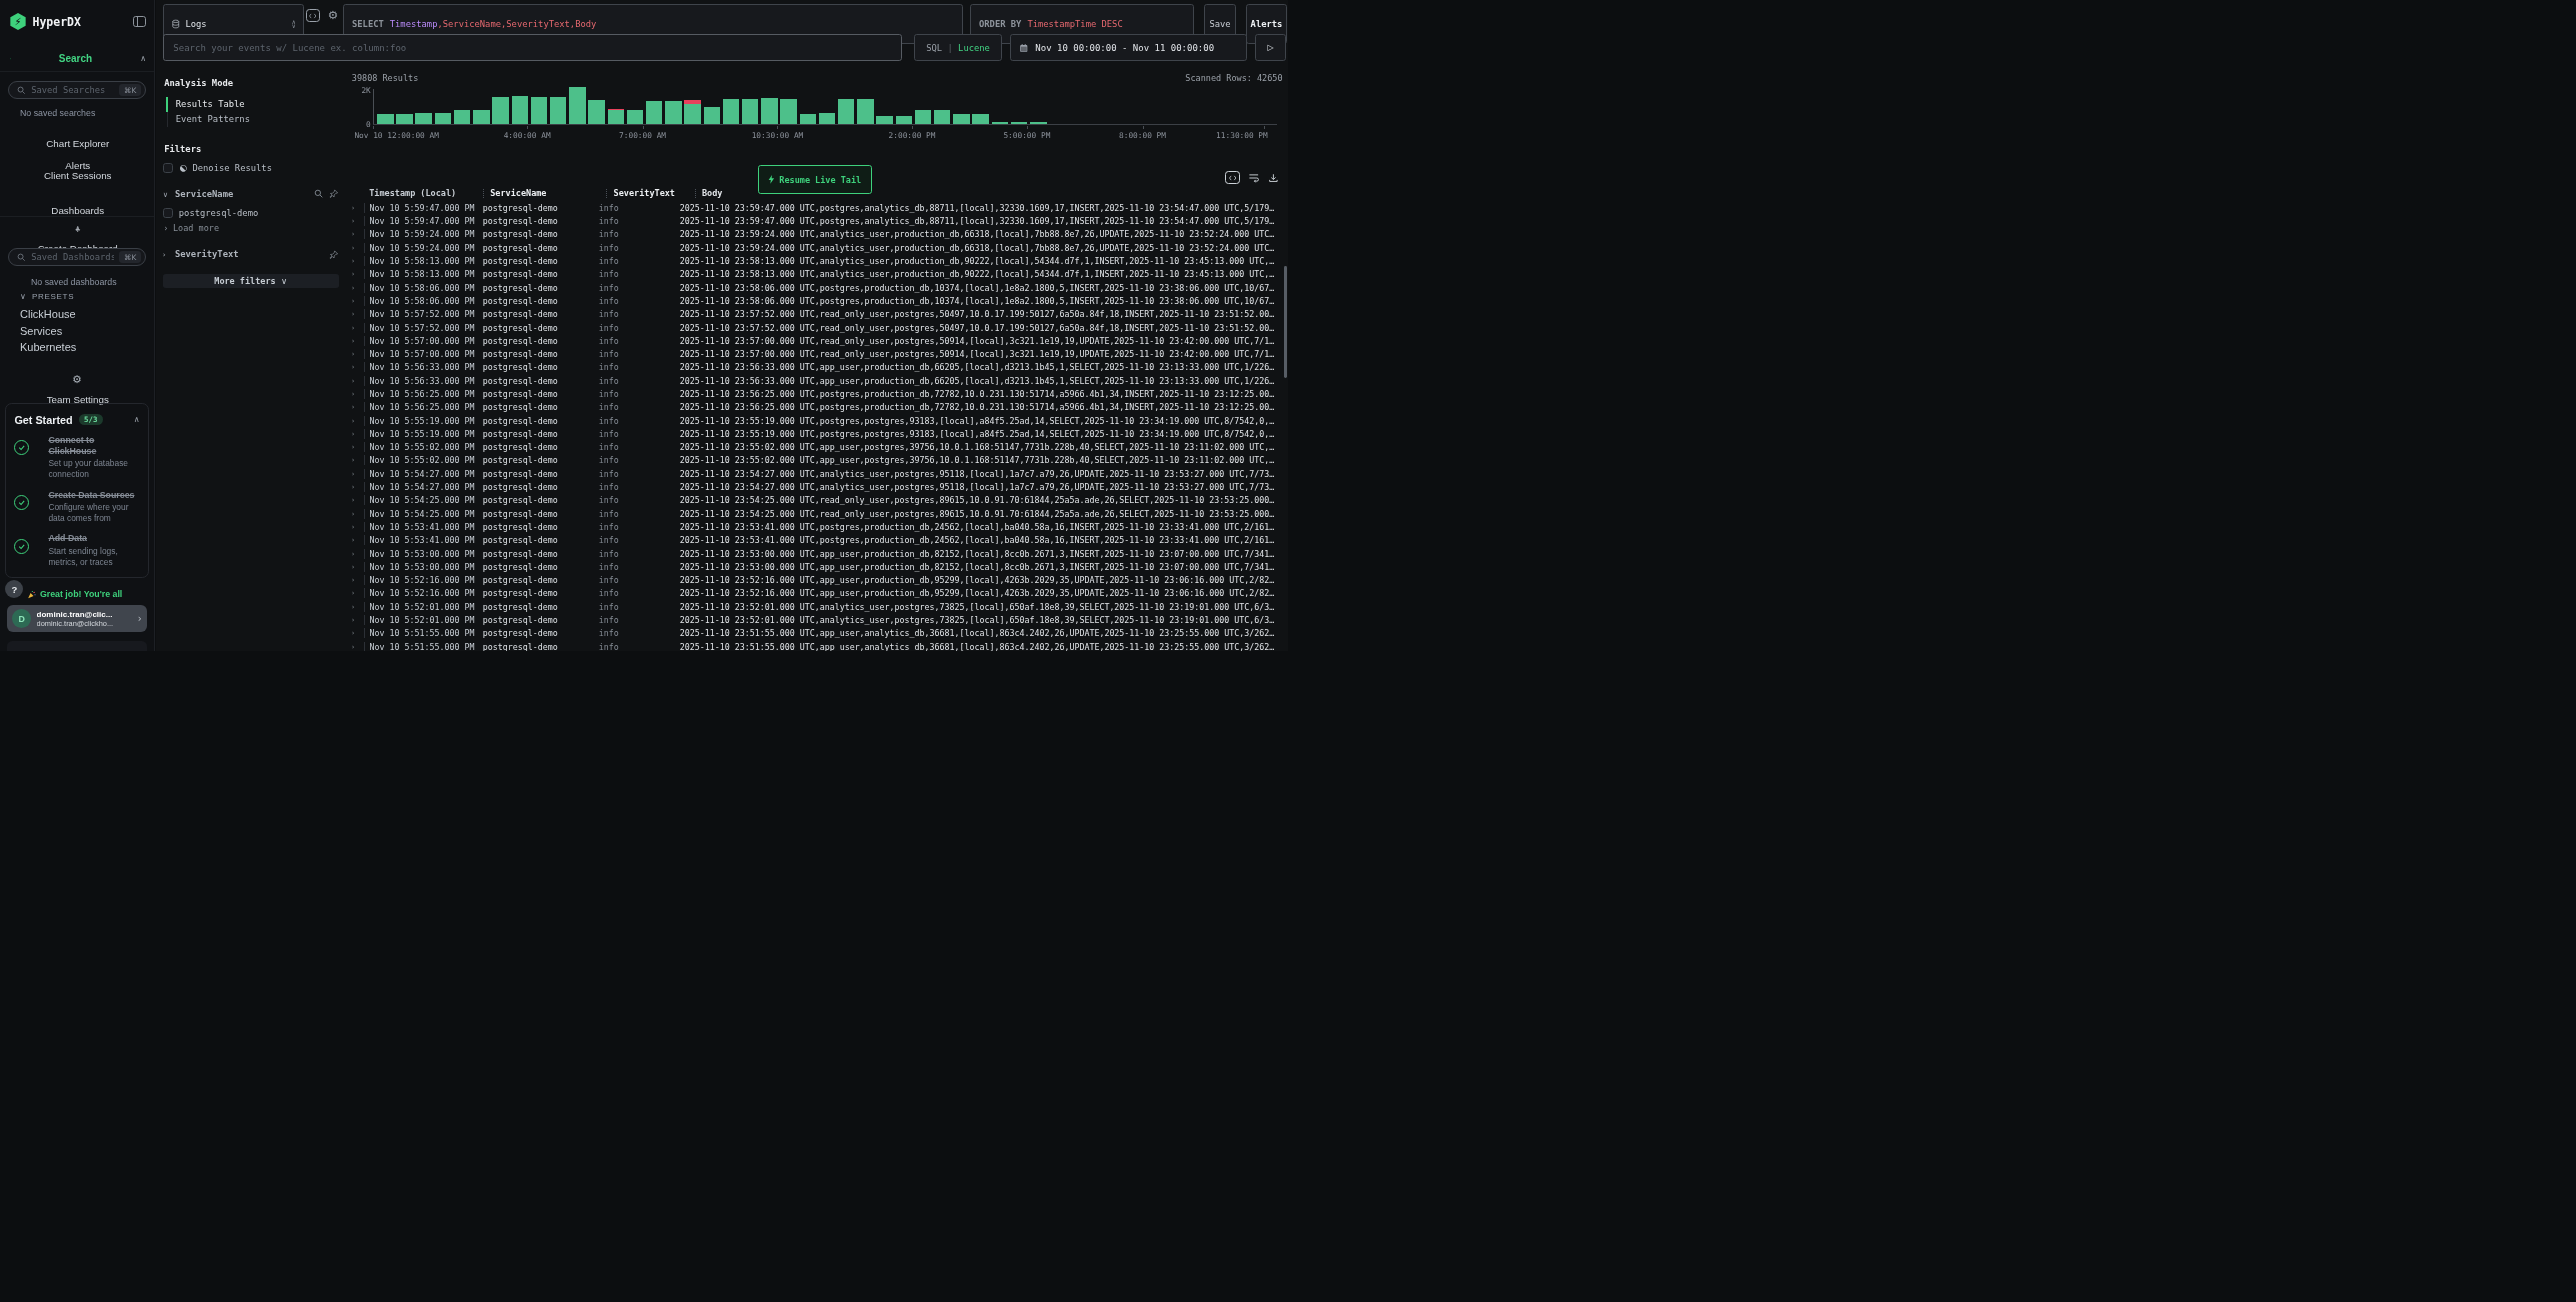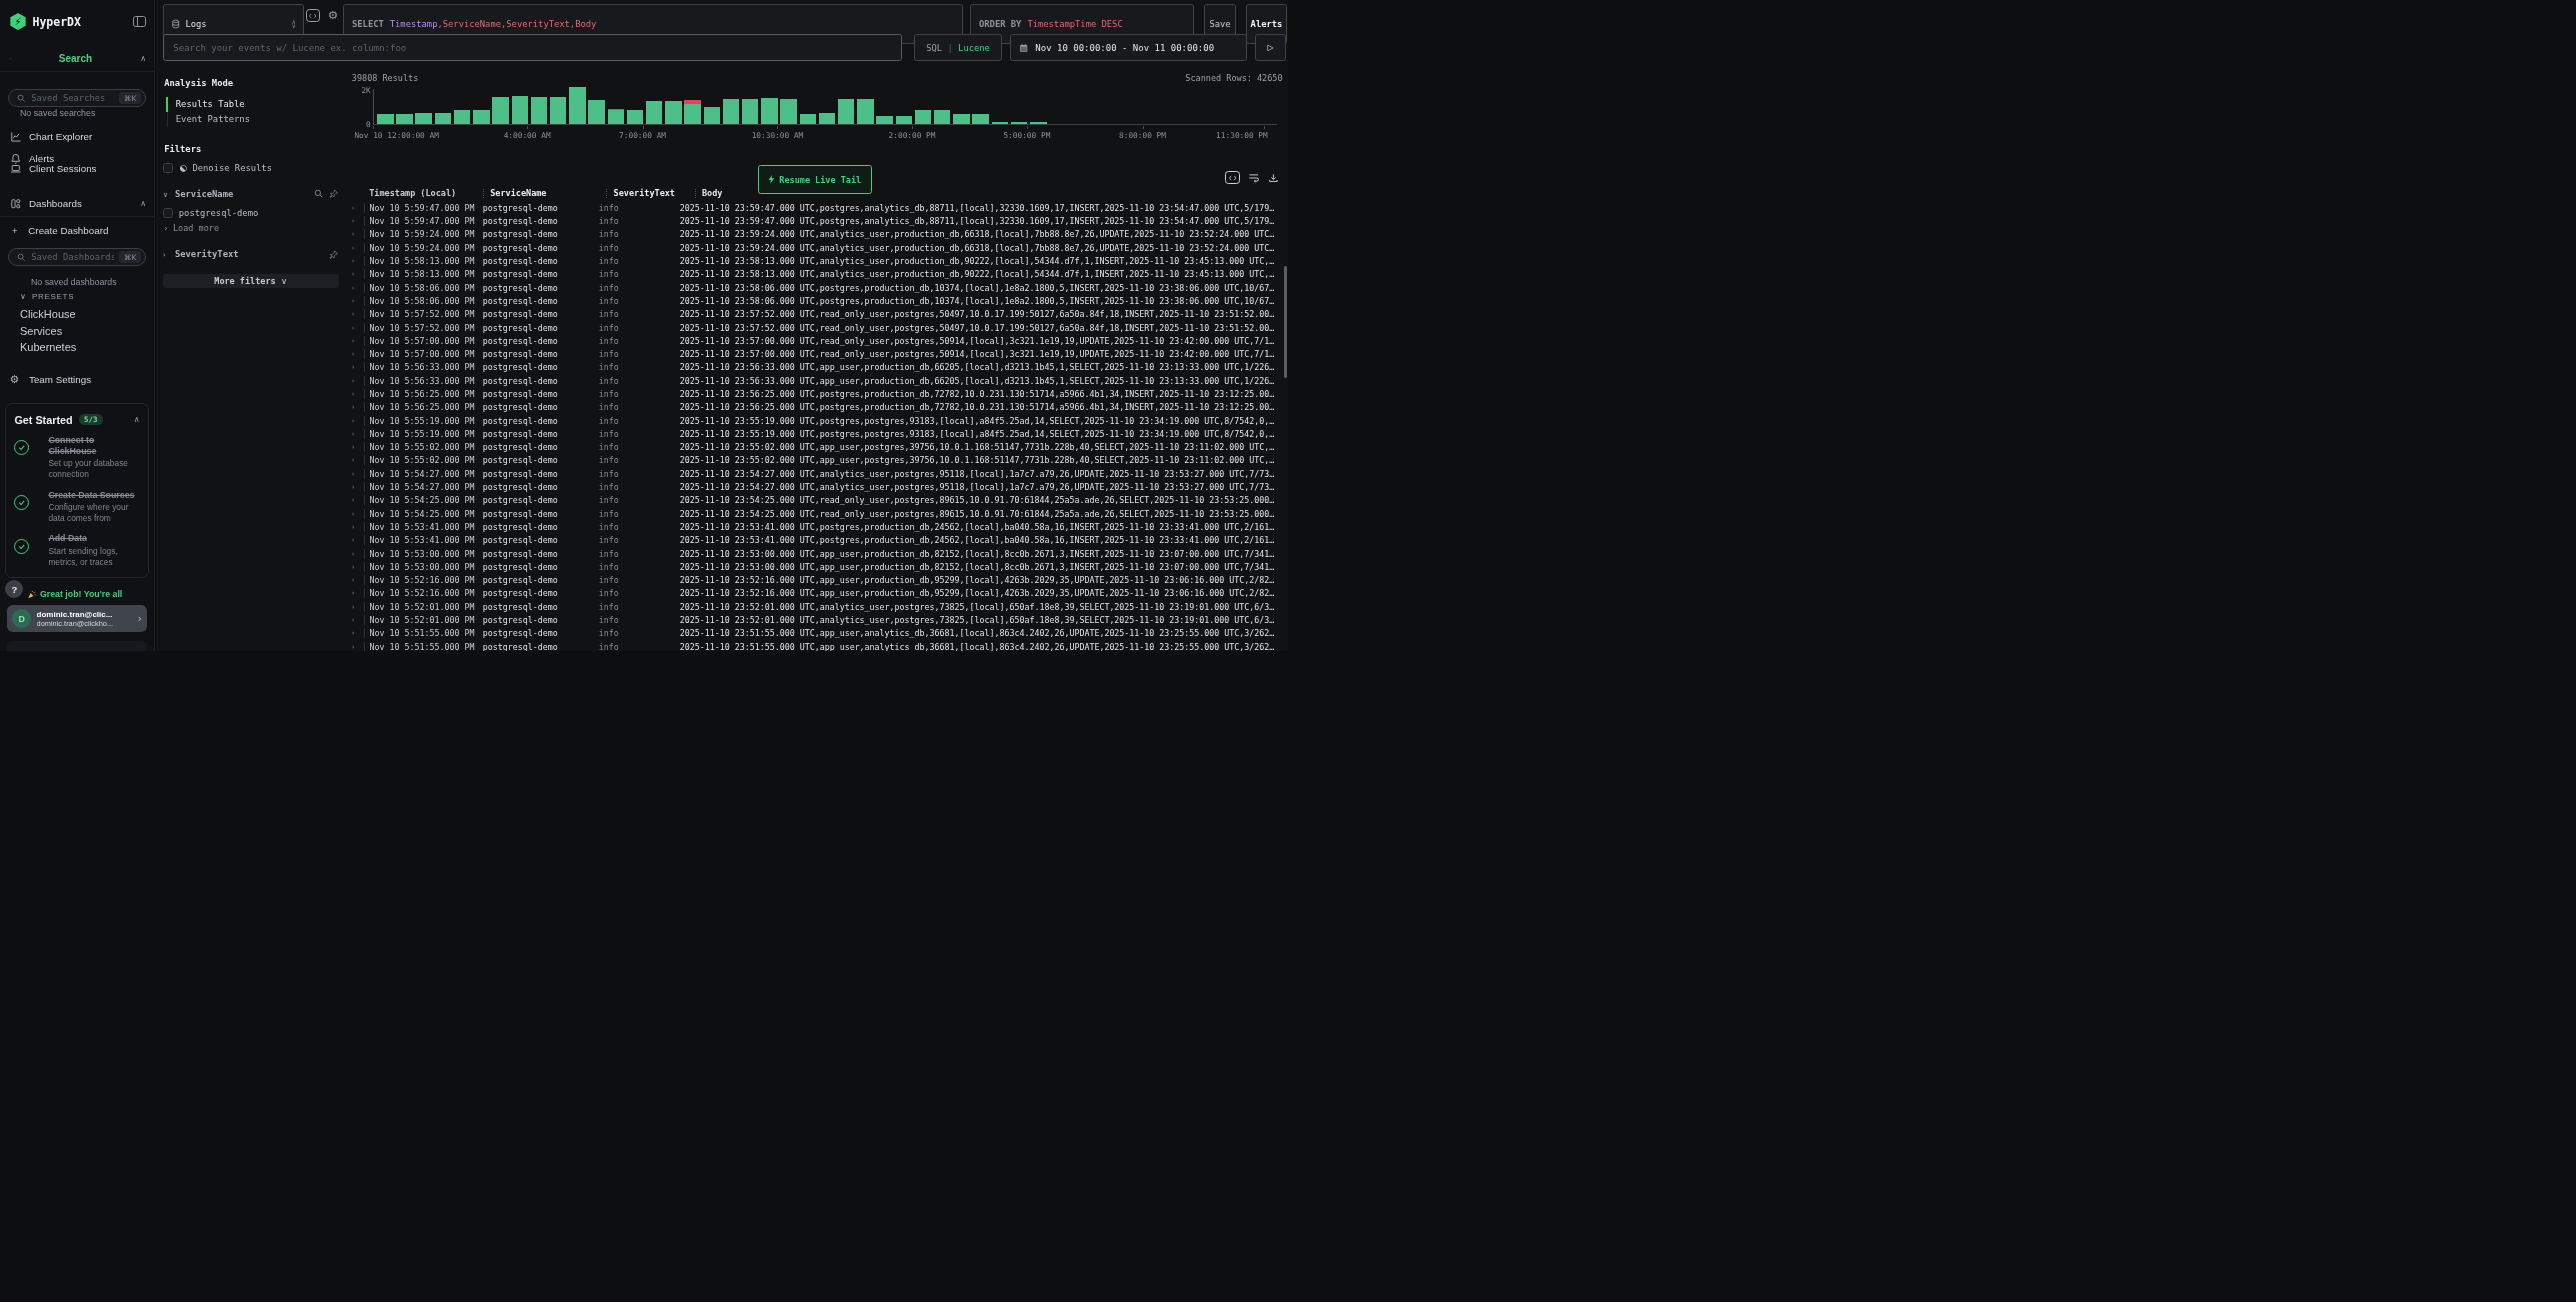--- a/index.html
+++ b/index.html
@@ -32,21 +32,21 @@
           border:0.7px solid #3a3f46; border-radius:676px; display:flex; align-items:center;
           gap:5.4px; padding:0 4px 0 8px; }
   .pill input { flex:1; min-width:0; background:transparent; border:none; outline:none;
                 color:#c6ccd3; font-size:8.8px; font-family:"DejaVu Sans Mono",monospace; }
   .pill input::placeholder { color:#5d646d; }
   .kbd { background:#23262c; color:#8b919b; border-radius:3.4px; font-size:7.4px;
          padding:1.4px 4.7px; font-family:"DejaVu Sans",sans-serif; }
   .empty-note { position:absolute; left:20px; font-size:8.8px; color:#8d95a3; }
 
   .nav-item { position:absolute; left:9.5px; right:8px; height:13.5px;
-              display:flex; align-items:center; gap:8px; cursor:pointer; }
+              display:flex; align-items:center; gap:8px; cursor:pointer;flex-direction:column; }
   .nav-item .lbl { font-size:9.8px; color:#d3d8de; flex:1; }
   .plus { color:#c9ced5; font-size:9.5px; width:10.8px; text-align:center; }
   .preset-head { position:absolute; left:20px; display:flex; gap:5.4px; align-items:center;
                  color:#99a1ac; font-size:8px; letter-spacing:0.7px; cursor:pointer; }
   #presets .preset-item { position:relative; margin:0 0 4.7px 0; font-size:11px; color:#c9cfd6; cursor:pointer; }
   #presets { position:absolute; left:20px; top:308px; }
 
   
   .gs-card { position:absolute; left:5.4px; right:5.4px; top:403px; height:175px;
              border:0.7px solid #24272d; border-radius:6.8px; padding:9.5px 8px 0 8px; overflow:hidden; }
@@ -209,21 +209,21 @@
         <line x1="5" y1="2" x2="5" y2="14"></line>
         <line x1="7.5" y1="5" x2="11.5" y2="5"></line>
         <line x1="7.5" y1="8" x2="11.5" y2="8"></line>
         <line x1="7.5" y1="11" x2="11.5" y2="11"></line>
       </svg>
     <span class="lbl green">Search</span>
     <span class="chev">∧</span>
   </div>
   <div class="hr" style="top:71px;"></div>
 
-  <div class="pill" style="top:81px;margin-top:8px;">
+  <div class="pill" style="top:81px;">
     <svg class="ico" width="8.8" height="8.8" viewBox="0 0 16 16" fill="none" stroke="#6f7680" stroke-width="1.6">
         <circle cx="6.5" cy="6.5" r="4.5"></circle>
         <line x1="10" y1="10" x2="14" y2="14"></line>
       </svg>
     <input placeholder="Saved Searches" style="">
     <span class="kbd">⌘K</span>
   </div>
   <div class="empty-note" style="top:108px;">No saved searches</div>
 
   <div class="nav-item" style="top:130px;">

